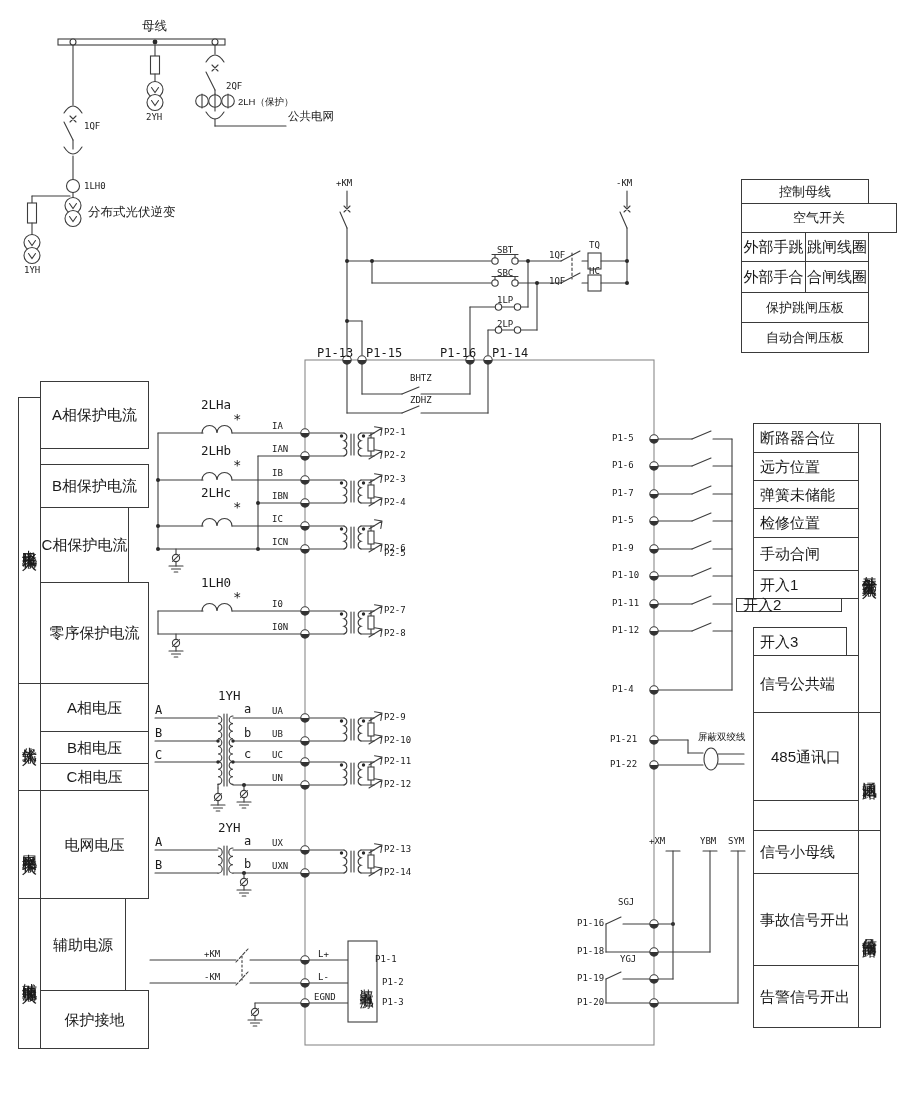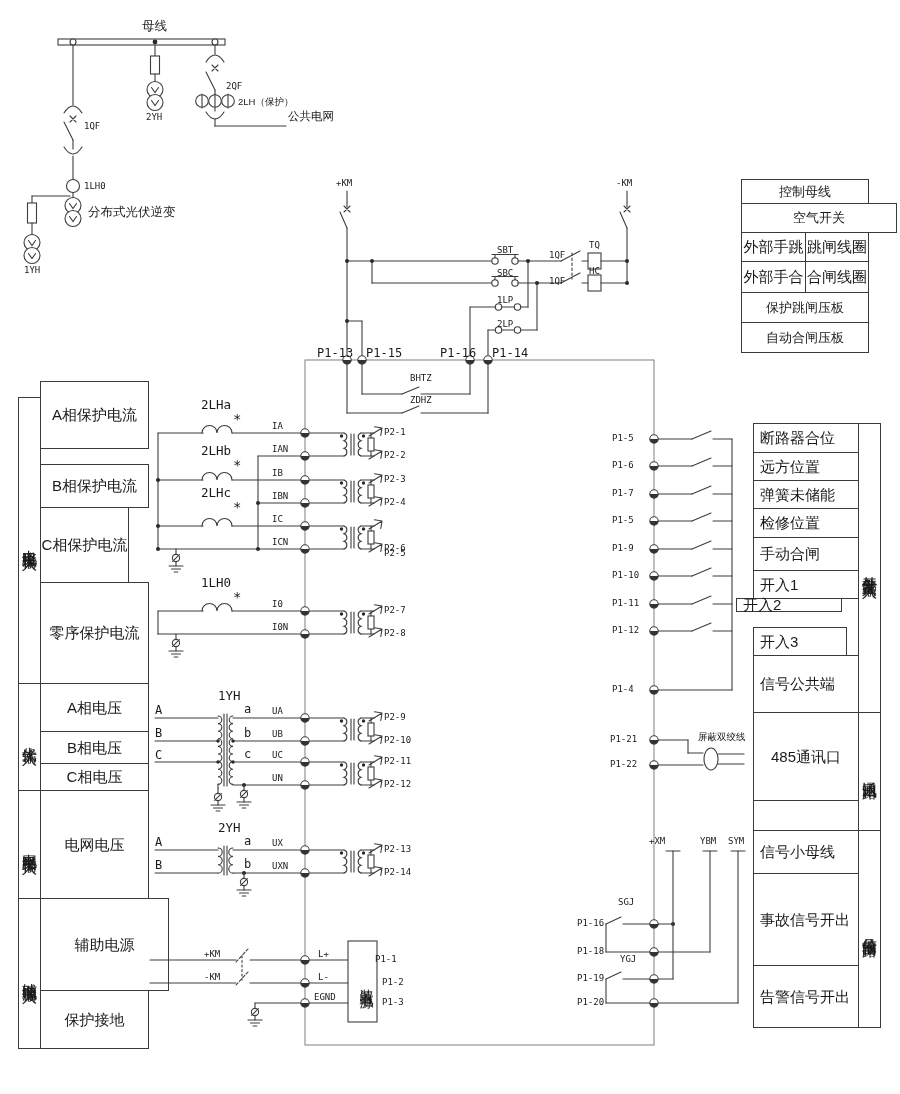--- a/index.html
+++ b/index.html
@@ -427,21 +427,21 @@
   <div class="cell vert" style="left:18px;top:790px;width:23px;height:109px">电网采样输入</div>
   <div class="cell vert" style="left:18px;top:898px;width:23px;height:151px">辅助电源输入</div>
   <div class="cell" style="left:40px;top:381px;width:109px;height:68px">A相保护电流</div>
   <div class="cell" style="left:40px;top:464px;width:109px;height:44px">B相保护电流</div>
   <div class="cell" style="left:40px;top:507px;width:89px;height:76px">C相保护电流</div>
   <div class="cell" style="left:40px;top:582px;width:109px;height:102px">零序保护电流</div>
   <div class="cell" style="left:40px;top:683px;width:109px;height:49px">A相电压</div>
   <div class="cell" style="left:40px;top:731px;width:109px;height:33px">B相电压</div>
   <div class="cell" style="left:40px;top:763px;width:109px;height:28px">C相电压</div>
   <div class="cell" style="left:40px;top:790px;width:109px;height:109px">电网电压</div>
-  <div class="cell" style="left:40px;top:898px;width:129px;height:93px">辅助电源</div>
+  <div class="cell" style="left:40px;top:898px;width:86px;height:93px">辅助电源</div>
   <div class="cell" style="left:40px;top:990px;width:109px;height:59px">保护接地</div>
 </div>
 
 <div class="lb m12" style="left:201px;top:398px">2LHa</div>
 <div class="lb m12" style="left:201px;top:444px">2LHb</div>
 <div class="lb m12" style="left:201px;top:486px">2LHc</div>
 <div class="lb m12" style="left:201px;top:576px">1LH0</div>
 <div class="lb st" style="left:233px;top:414px">*</div>
 <div class="lb st" style="left:233px;top:460px">*</div>
 <div class="lb st" style="left:233px;top:502px">*</div>

